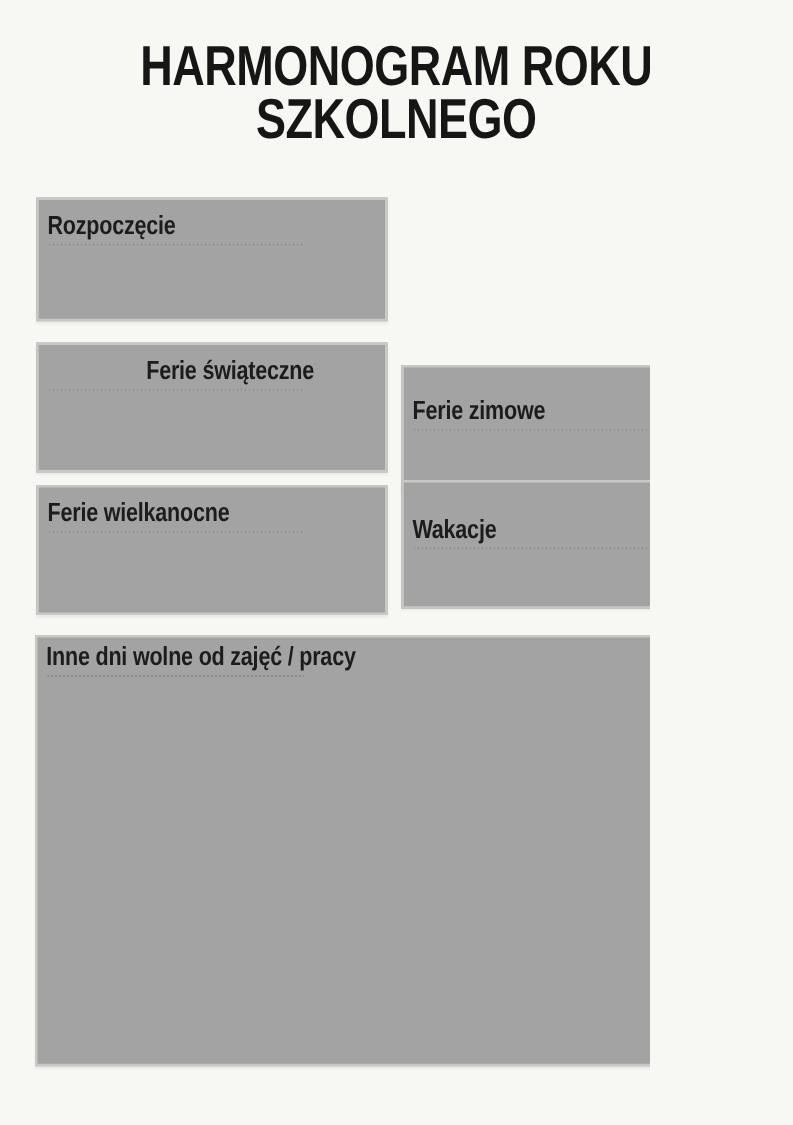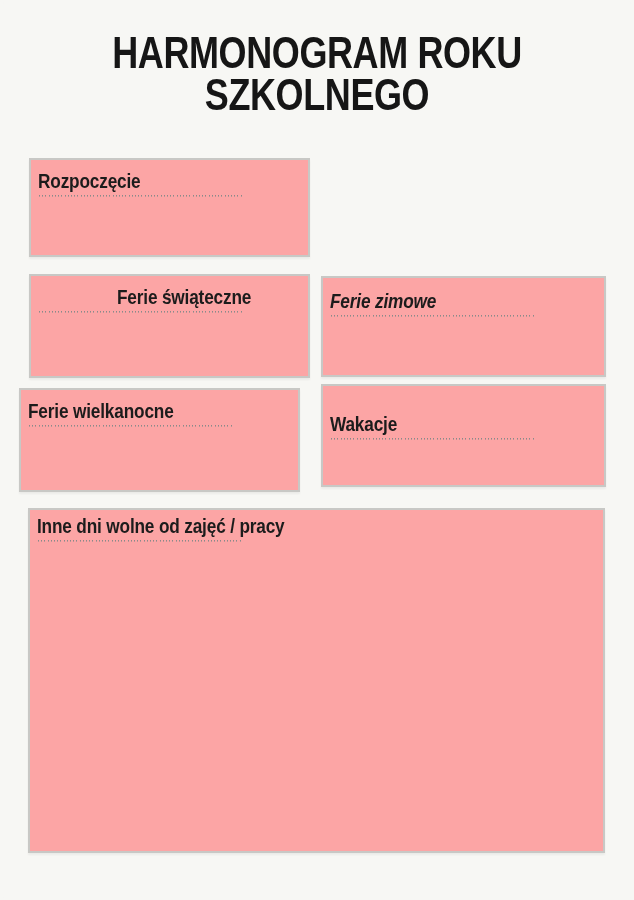--- a/index.html
+++ b/index.html
@@ -2,21 +2,21 @@
 <html><head>
 <meta charset="utf-8">
 <style>
   html, body {
     margin: 0;
     padding: 0;
     background: #f7f7f4;
   }
   .page {
     position: relative;
-    width: 634px;
+    width: 520px;
     height: 900px;
     background: #f7f7f4;
     overflow: hidden;
     font-family: "Liberation Sans", sans-serif;
     color: #181818;
     border-radius: 11px;
   }
   .title {
     position: absolute;
     top: 32px;
@@ -35,21 +35,21 @@
     transform: scaleX(0.8);
     transform-origin: 50% 50%;
     white-space: nowrap;
   }
   .box {
     position: absolute;
     box-sizing: border-box;
     border: 2px solid #c8c8c5;
     box-shadow: 0 2px 2px rgba(0,0,0,0.05);
     padding: 8px 10px 0 7px;
-    background: #fca5a5;
+    background: #a3a3a3;
   }
   .box .label {
     font-size: 21px;
     line-height: 25px;
     font-weight: 700;
     letter-spacing: -0.2px;
     color: #1c1c1c;
     transform: scaleX(0.82);
     transform-origin: 0 100%;
     white-space: nowrap;
@@ -65,22 +65,22 @@
       transparent 1.1px, transparent 3.2px
     );
     background-size: 100% 1.6px;
     background-repeat: no-repeat;
     background-position: 0 0;
   }
   
   #box-rozpoczecie       { left: 29px;  top: 158px; width: 281px; height: 99px;  }
   #box-zakonczenie       { left: 320px; top: 156px; width: 286px; height: 106px; padding-top: 10px; }
   #box-ferie-swiateczne  { left: 29px;  top: 274px; width: 281px; height: 104px; text-align: right; }
-  #box-ferie-zimowe      { left: 321px; top: 276px; width: 285px; height: 101px; padding-top: 10px; font-style: italic; }
-  #box-ferie-wielkanocne { left: 19px;  top: 388px; width: 281px; height: 104px; }
+  #box-ferie-zimowe      { left: 321px; top: 292px; width: 285px; height: 101px; padding-top: 22px; }
+  #box-ferie-wielkanocne { left: 29px;  top: 388px; width: 281px; height: 104px; }
   #box-wakacje           { left: 321px; top: 384px; width: 285px; height: 103px; padding-top: 25px; }
   #box-inne-dni          { left: 28px;  top: 508px; width: 577px; height: 345px; padding-top: 3px; }
 </style>
 </head>
 <body>
 
 <div class="page">
 
   <h1 class="title">
     <span class="tline">HARMONOGRAM ROKU</span>

